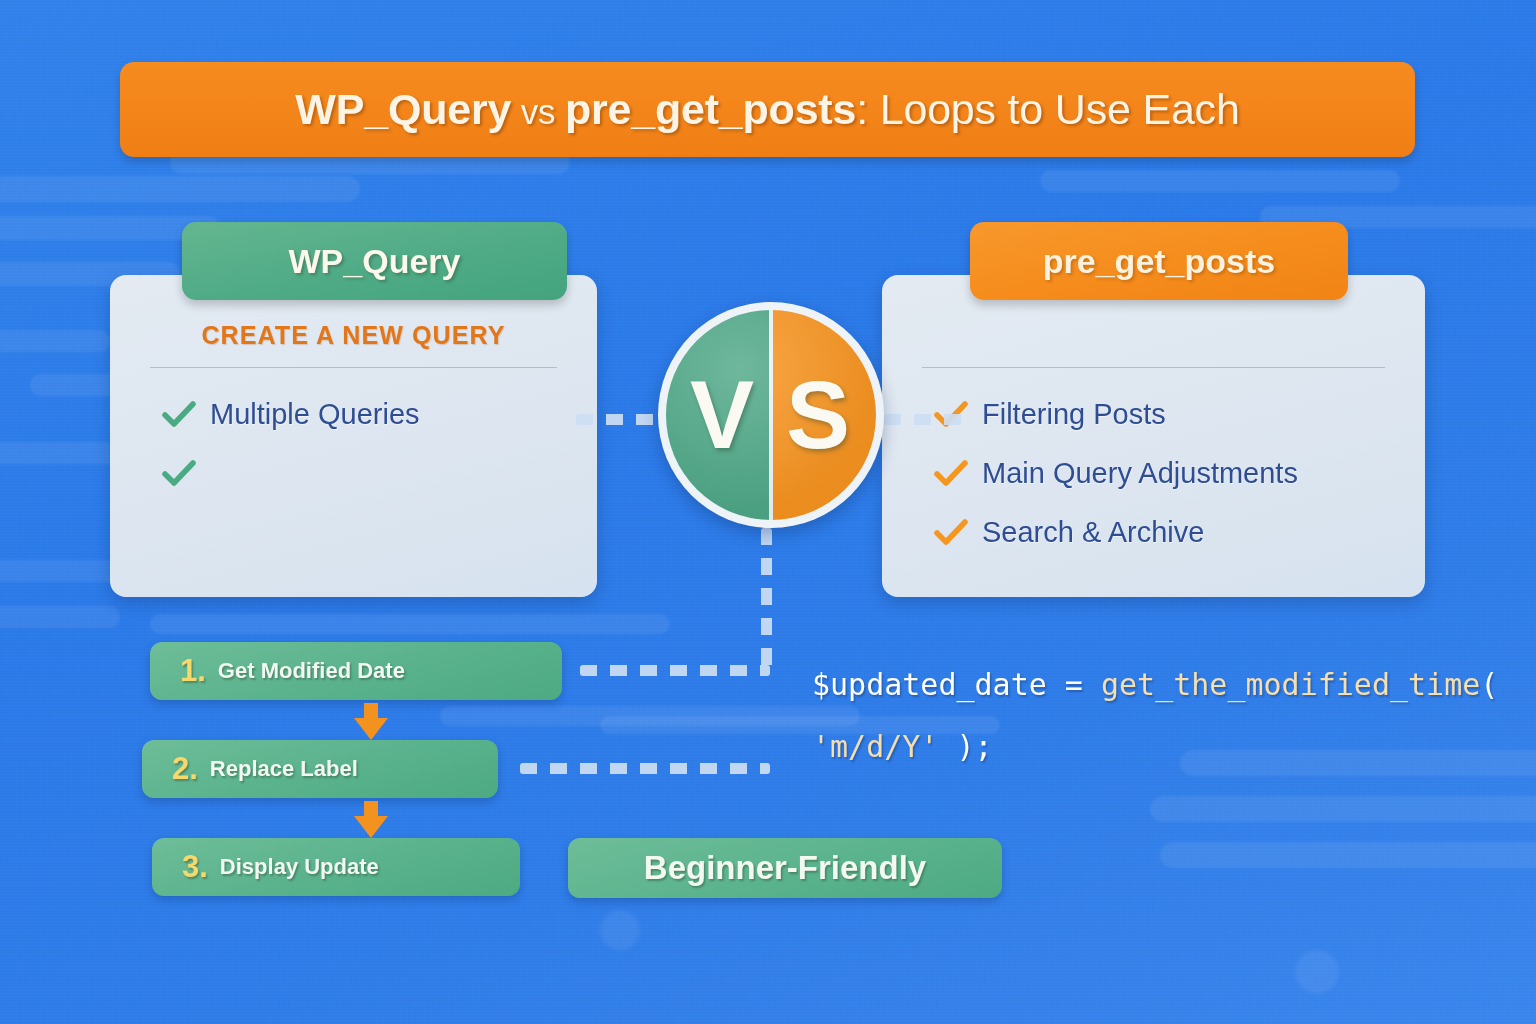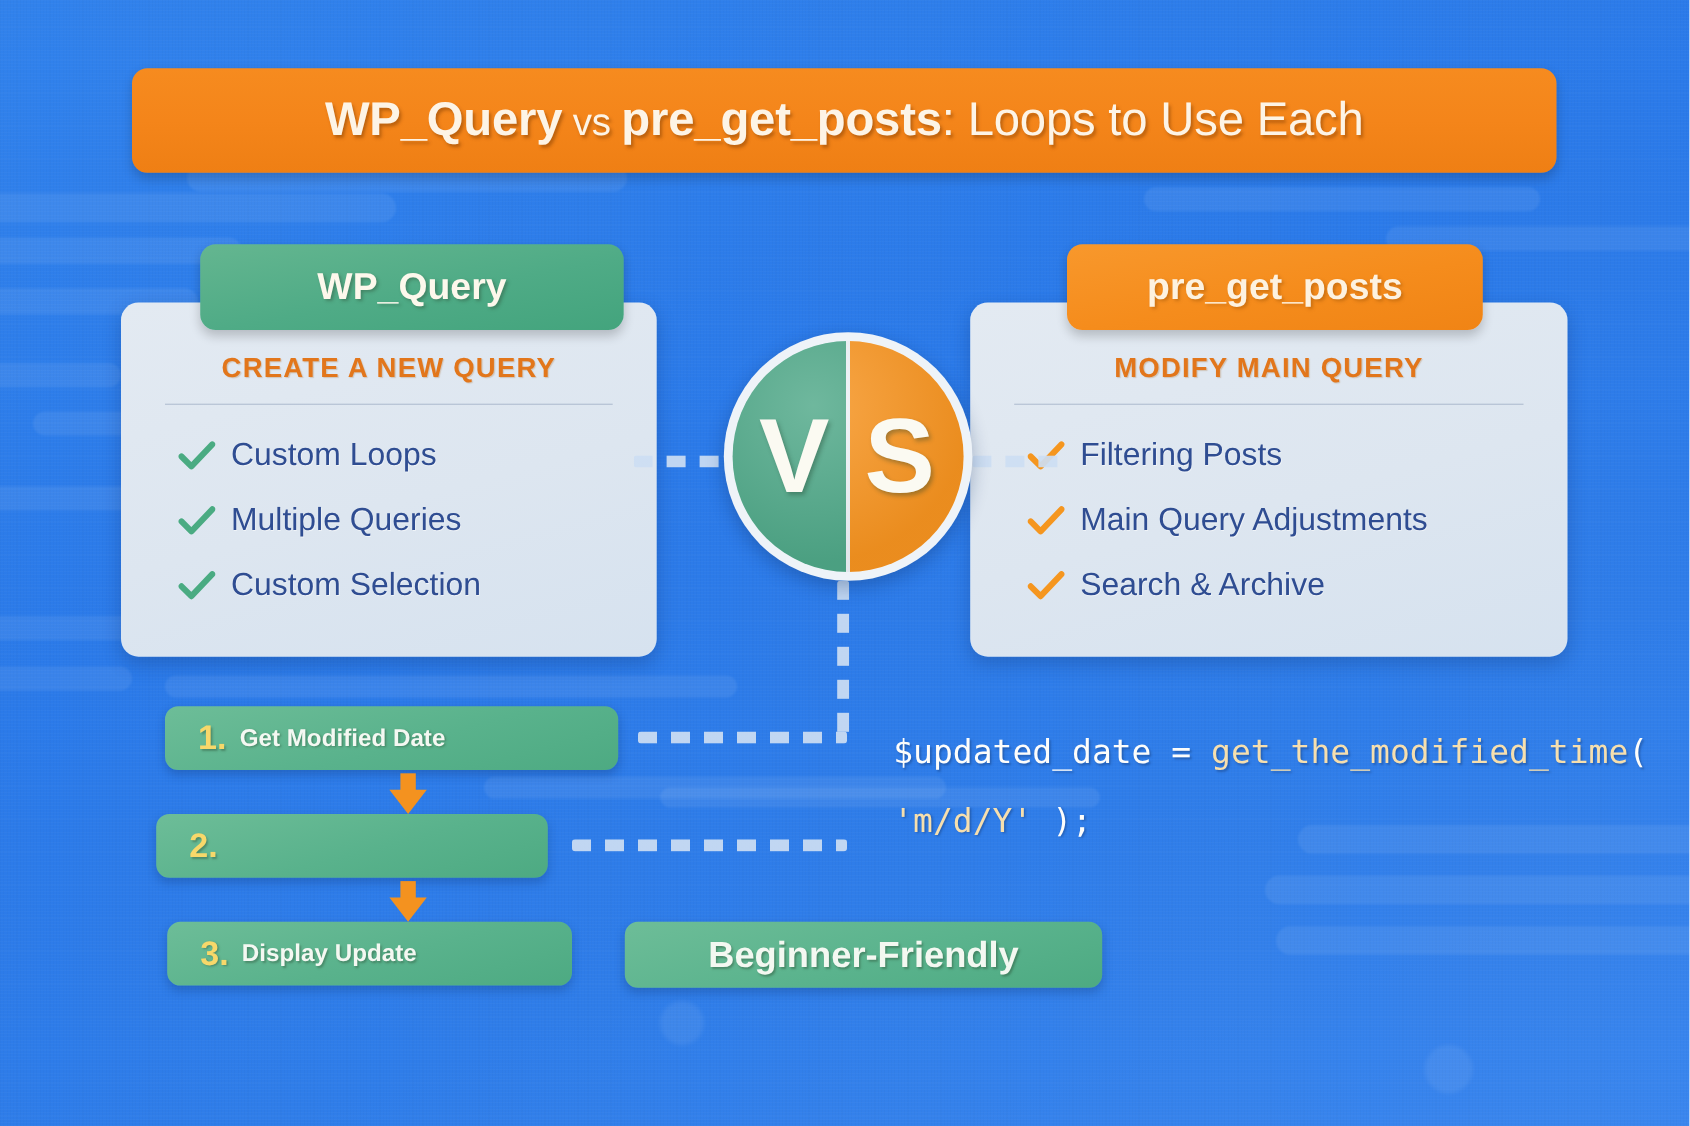--- a/index.html
+++ b/index.html
@@ -299,46 +299,36 @@
   <div class="card" id="card-left">
     <div class="card-subtitle">CREATE A NEW QUERY</div>
     <div class="card-rule"></div>
     <ul class="card-list">
       <li>
         <span class="check">
           <svg width="34" height="28" viewBox="0 0 34 28">
               <path d="M3 14 L12 23 L31 3" stroke="#4aab82" stroke-width="5.5" fill="none" stroke-linecap="round" stroke-linejoin="round"></path>
             </svg>
         </span>
-        <span class="item-label">Custom Loops</span>
-      </li>
-      <li>
-        <span class="check">
-          <svg width="34" height="28" viewBox="0 0 34 28">
-              <path d="M3 14 L12 23 L31 3" stroke="#4aab82" stroke-width="5.5" fill="none" stroke-linecap="round" stroke-linejoin="round"></path>
-            </svg>
-        </span>
         <span class="item-label">Multiple Queries</span>
       </li>
       <li>
         <span class="check">
           <svg width="34" height="28" viewBox="0 0 34 28">
               <path d="M3 14 L12 23 L31 3" stroke="#4aab82" stroke-width="5.5" fill="none" stroke-linecap="round" stroke-linejoin="round"></path>
             </svg>
         </span>
-        <span class="item-label">Custom Selection</span>
       </li>
     </ul>
   </div>
   <div class="card-tab" id="tab-left">
     <span class="tab-label">WP_Query</span>
   </div>
 
   <div class="card" id="card-right">
-    <div class="card-subtitle">MODIFY MAIN QUERY</div>
     <div class="card-rule"></div>
     <ul class="card-list">
       <li>
         <span class="check">
           <svg width="34" height="28" viewBox="0 0 34 28">
               <path d="M3 14 L12 23 L31 3" stroke="#f5961f" stroke-width="5.5" fill="none" stroke-linecap="round" stroke-linejoin="round"></path>
             </svg>
         </span>
         <span class="item-label">Filtering Posts</span>
       </li>
@@ -380,20 +370,21 @@
   <div class="step-box" id="step-1">
     <span class="step-num">1.</span>
     <span class="step-label">Get Modified Date</span>
   </div>
   <div class="arrow-down" id="arrow-1">
     <span class="arrow-stem"></span>
     <span class="arrow-head"></span>
   </div>
   <div class="step-box" id="step-2">
     <span class="step-num">2.</span>
+    <span class="step-label">Replace Label</span>
   </div>
   <div class="arrow-down" id="arrow-2">
     <span class="arrow-stem"></span>
     <span class="arrow-head"></span>
   </div>
   <div class="step-box" id="step-3">
     <span class="step-num">3.</span>
     <span class="step-label">Display Update</span>
   </div>
 

